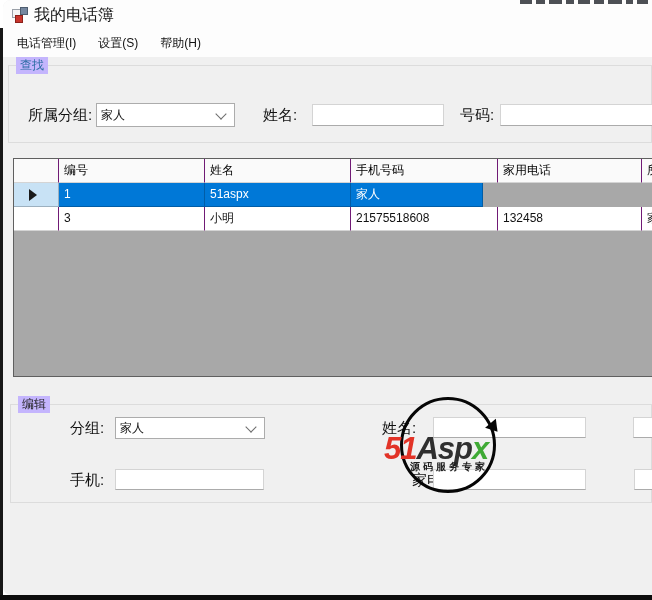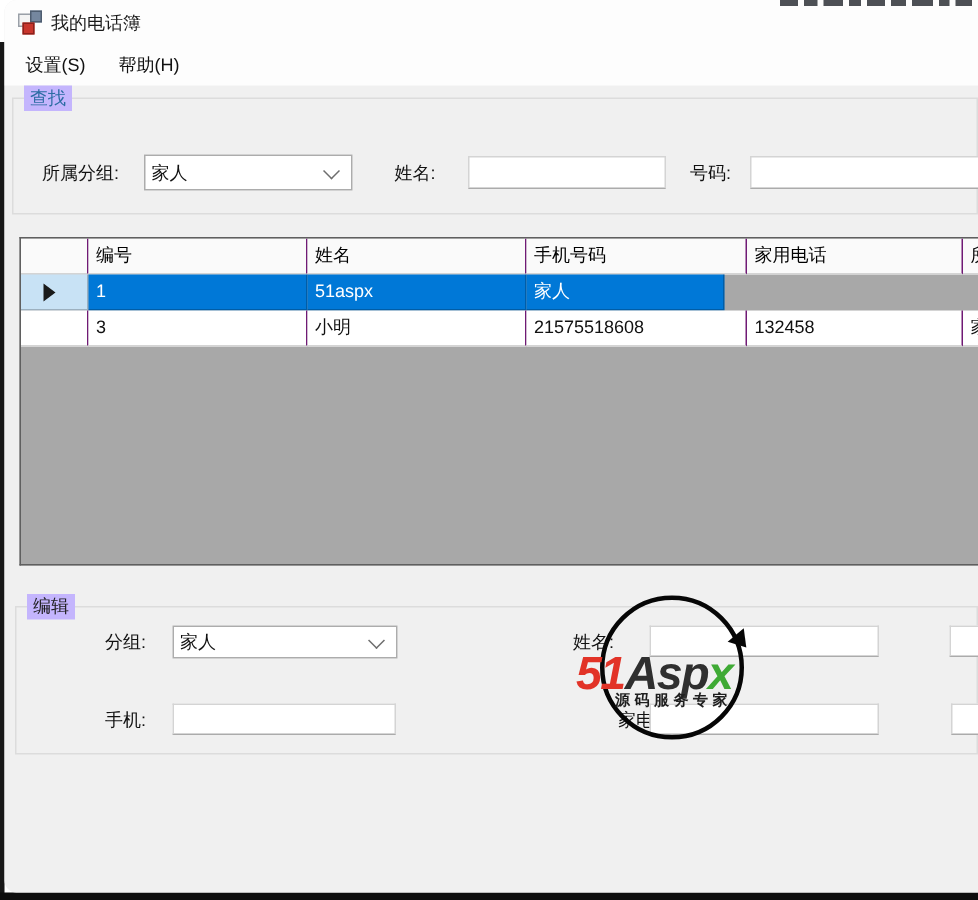--- a/index.html
+++ b/index.html
@@ -13,36 +13,36 @@
 
   .window { position:absolute; left:3px; top:0; width:649px; height:595px;
     background:#f0f0f0; border-radius:8px 0 0 8px; overflow:hidden; }
 
   
   .titlebar { position:absolute; left:0; top:0; width:100%; height:30px; background:#fdfdfd; }
   .app-icon { position:absolute; left:9px; top:7px; width:16px; height:16px; }
   .app-icon .win  { position:absolute; left:0; top:2px; width:9px; height:9px; background:#f4f4f4; border:1px solid #9aa0a8; }
   .app-icon .blu  { position:absolute; left:8px; top:0; width:8px; height:8px; background:#75879f; border:1px solid #4e5d70; }
   .app-icon .red  { position:absolute; left:3px; top:8px; width:8px; height:8px; background:#c8352c; border:1px solid #8c211b; }
-  .title-text { position:absolute; left:31px; top:0; height:30px; line-height:30px; font-size:12px; color:#1a1a1a; }
+  .title-text { position:absolute; left:31px; top:0; height:30px; line-height:30px; font-size:16px; color:#1a1a1a; }
   .artifact { position:absolute; left:517px; top:0; height:4px; display:flex; gap:4px; }
   .artifact span { display:block; height:4px; background:#4d5055; }
 
   
   .menubar { position:absolute; left:0; top:30px; width:100%; height:27px; background:#fdfdfd;
     display:flex; align-items:center; padding-left:3px; }
   .menu-item { font-size:12px; color:#111; padding:0 11px; height:25px; line-height:25px; cursor:default; }
 
   
   .groupbox { position:absolute; border:1px solid #dcdcdc; }
   .groupbox .legend { position:absolute; top:-9px; left:7px; background:#c4b5fd; padding:0 4px; font-size:12px; }
   .legend-blue { color:var(--group_label_blue,#2b6ca3); }
   .legend-dark { color:#1c1c1c; }
 
-  .lbl { position:absolute; font-size:12px; color:#111; line-height:24px; white-space:nowrap; }
+  .lbl { position:absolute; font-size:15px; color:#111; line-height:24px; white-space:nowrap; }
 
   .combo { position:absolute; background:#fff; border:1px solid #acacac; display:flex; align-items:center; }
   .combo .val { flex:1; font-size:12px; color:#111; padding-left:4px; white-space:nowrap; overflow:hidden; }
   .combo .chev { width:8px; height:8px; border-right:1.5px solid #6d6d6d; border-bottom:1.5px solid #6d6d6d;
     transform:rotate(45deg); margin:-3px 9px 0 0; flex:none; }
 
   .tbox { position:absolute; background:#fff; border:1px solid #d4d4d4; border-bottom-color:#ababab;
     font-size:12px; color:#111; padding:0 4px; outline:none; }
 
   
@@ -98,20 +98,21 @@
         <span style="width:8px"></span>
           <span style="width:12px"></span>
           <span style="width:10px"></span>
         <span style="width:14px"></span>
           <span style="width:7px"></span>
           <span style="width:11px"></span>
       </div>
     </div>
 
     <div class="menubar">
+      <div class="menu-item">电话管理(I)</div>
       <div class="menu-item">设置(S)</div>
       <div class="menu-item">帮助(H)</div>
     </div>
 
     <div class="groupbox" style="left:5px; top:65px; width:644px; height:78px;">
       <span class="legend legend-blue">查找</span>
     </div>
     <div class="lbl" style="left:25px; top:103px;">所属分组:</div>
     <div class="combo" style="left:93px; top:103px; width:139px; height:24px;">
       <span class="val">家人</span>

